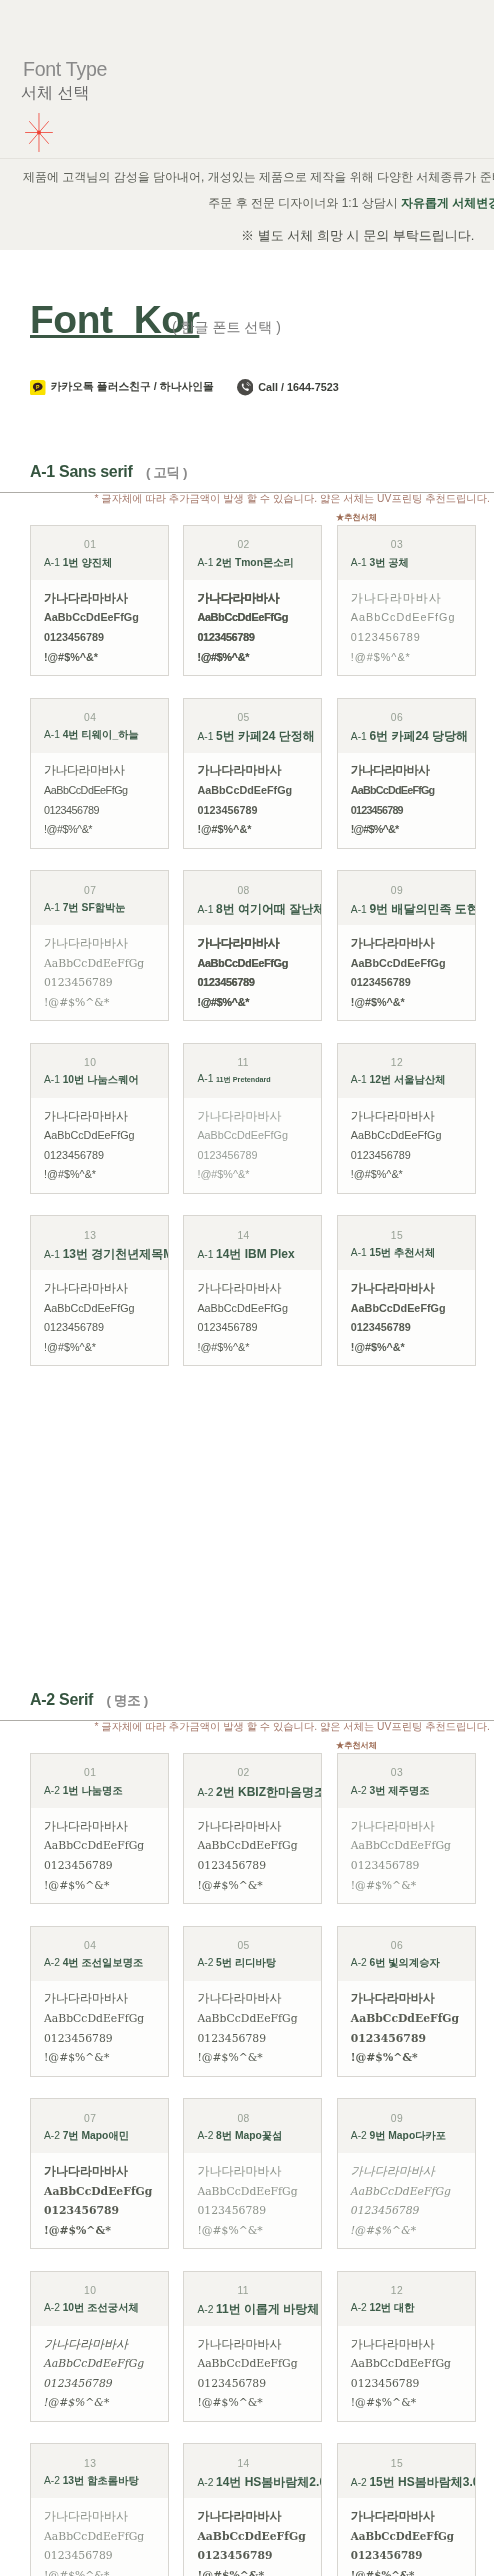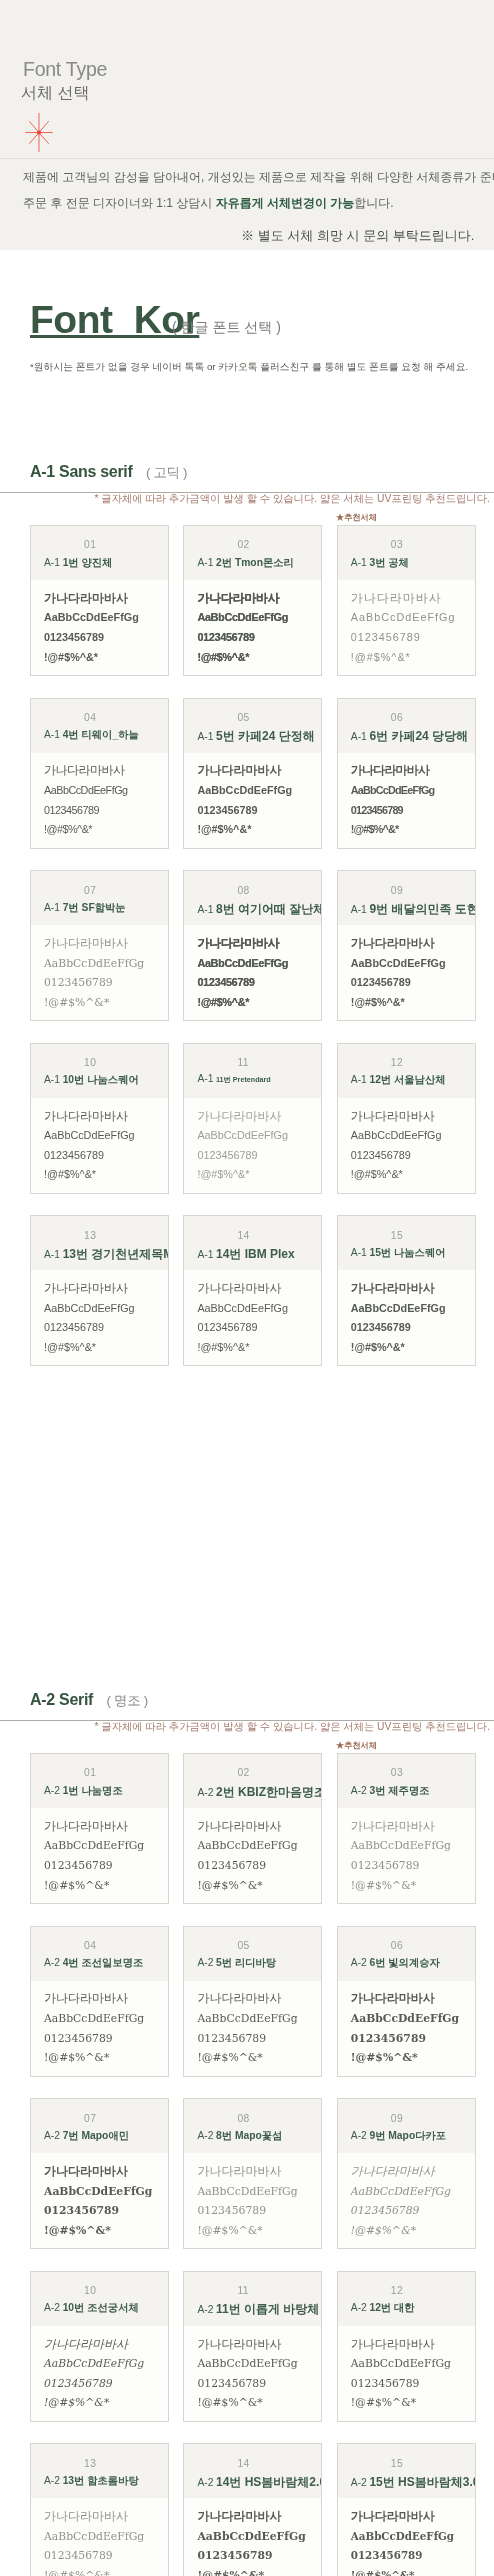--- a/index.html
+++ b/index.html
@@ -1,19 +1,19 @@
 <!DOCTYPE html>
 <html lang="ko" style="font-size:8.2px"><head>
 <meta charset="utf-8">
 <style>
   html,body{margin:0;padding:0;background:#ffffff;}
   body{width:495px;height:3934px;position:relative;font-family:"Liberation Sans",sans-serif;-webkit-font-smoothing:antialiased;}
 
   
-  .hero{position:absolute;top:0;left:0;width:495px;height:250px;background:#f2f1ed;}
+  .hero{position:absolute;top:0;left:0;width:495px;height:250px;background:#f2f1ed;text-align:right;}
   .hero-title{position:absolute;left:23px;top:58px;font-size:19.6px;color:#898989;letter-spacing:-0.3px;}
   .hero-subtitle{position:absolute;left:21px;top:83px;font-size:16px;color:#6b6b6b;}
   .asterisk{position:absolute;left:23px;top:112px;}
   .hero-divider{position:absolute;left:0;top:158px;width:495px;height:0.5px;background:#e4e2dd;}
   .desc{position:absolute;left:23px;top:164px;font-size:12px;line-height:26px;color:#5c5f57;margin:0;white-space:nowrap;}
   .desc .hl{color:#2d5c3f;font-weight:bold;}
   .desc .faint{color:#b7b5ae;}
   .side-note{position:absolute;right:20.6px;top:227px;font-size:13px;color:#4b4e47;}
 
   
@@ -25,21 +25,21 @@
   .fk-kakao-label{font-size:10.8px;font-weight:bold;color:#3c3f39;}
   .fk-call-label{font-size:10.8px;font-weight:bold;color:#3c3f39;}
   .phone-wrap{margin-left:17.5px;display:flex;align-items:center;}
 
   
   .section{position:absolute;left:0;width:495px;}
   #sec-0{top:463px;}
   #sec-1{top:1691px;}
   #sec-2{top:2917px;}
   .sec-title{position:absolute;left:30px;top:0;font-size:16px;font-weight:bold;color:#35543f;letter-spacing:-0.3px;white-space:nowrap;}
-  .sec-sub{margin-left:13.4px;font-size:13.4px;font-weight:normal;color:#8a8a8a;}
+  .sec-sub{margin-left:13.4px;font-size:13.4px;font-weight:bold;color:#8a8a8a;}
   .sec-note{position:absolute;right:5.2px;top:6.2px;font-size:10.3px;color:#a5786a;white-space:nowrap;margin-top:23px;}
   .sec-divider{position:absolute;left:0;top:29px;width:495px;height:1px;background:#aeaca7;}
   .rec-label{position:absolute;left:336px;top:49px;font-size:8.2px;color:#9c6a52;font-weight:bold;}
 
   .grid{position:absolute;left:30px;top:62px;display:grid;grid-template-columns:repeat(3,140px);column-gap:13.4px;row-gap:21.6px;}
   .card{width:139px;height:151px;border:0.5px solid #d8d6d1;background:#fdfdfc;box-sizing:border-box;overflow:hidden;}
   .card-head{height:54px;background:#f4f3f0;padding:13.4px 0 0 13px;box-sizing:border-box;}
   .card-no{font-size:10.3px;color:#97a095;letter-spacing:0.5px;padding-left:40px;}
   .card-name{margin-top:5.2px;font-size:10.3px;color:#3d5c49;white-space:nowrap;}
   .card-name .rest{font-weight:bold;margin-left:2.6px;}
@@ -82,21 +82,36 @@
   <p class="desc">
     <span>제품에 고객님의 감성을 담아내어, 개성있는 제품으로 제작을 위해 다양한 서체종류가 준비되어있습니다.</span><br>
     <span>주문 후 전문 디자이너와 1:1 상담시 </span><span class="hl">자유롭게 서체변경이 가능</span><span>합니다.</span><br>
   </p>
   <div class="side-note">※ 별도 서체 희망 시 문의 부탁드립니다.</div>
 </header>
 
 <section class="fontkor">
   <div class="fk-title">Font_Kor</div>
   <div class="fk-sub">( 한글 폰트 선택 )</div>
-  <div class="fk-note">*원하시는 폰트가 없을 경우 네이버 톡톡 or 카카오톡  플러스친구 를 통해 별도 폰트를 요청 해 주세요.</div>
+  <div class="fk-contact">
+    <svg width="15.5" height="15.5" viewBox="0 0 30 30">
+      <rect width="30" height="30" rx="5" fill="#fae100"></rect>
+      <path d="M15 5.5c-5.2 0-9.4 3.3-9.4 7.4 0 2.7 1.8 5 4.4 6.3l-1.2 4.3 4.6-2.9c.5.1 1 .1 1.6.1 5.2 0 9.4-3.3 9.4-7.4S20.2 5.5 15 5.5z" fill="#381f1f"></path>
+      <text x="15" y="16.8" font-size="10" font-weight="bold" fill="#fae100" text-anchor="middle" font-family="Liberation Sans, sans-serif">P</text>
+    </svg>
+    <span class="fk-kakao-label">카카오톡 플러스친구 / 하나사인몰</span>
+    <span class="phone-wrap">
+      <svg width="16.5" height="16.5" viewBox="0 0 32 32">
+        <circle cx="16" cy="16" r="16" fill="#4b4a47"></circle>
+        <path d="M11 9c-1 .4-2 1.5-1.7 3 .5 2.7 2 5.4 4.2 7.6 2.2 2.2 4.4 3.3 6.6 3.6 1.2.2 2.3-.6 2.6-1.7l.3-1.2c.1-.5-.1-1-.6-1.2l-2.8-1.2c-.4-.2-.9-.1-1.2.3l-.8.9c-1.3-.6-2.3-1.3-3.3-2.3s-1.7-2-2.3-3.3l1-.8c.3-.3.4-.8.3-1.2l-1.2-2.7c-.2-.5-.8-.7-1.3-.5z" fill="#ffffff"></path>
+        <path d="M19 9.5c1.6.4 3 1.8 3.5 3.5M20.5 7c2.4.7 4.3 2.6 5 5" stroke="#ffffff" stroke-width="1.4" fill="none" stroke-linecap="round"></path>
+      </svg>
+    </span>
+    <span class="fk-call-label">Call / 1644-7523</span>
+  </div>
 </section>
 
 <section class="section" id="sec-0">
   <div class="sec-title"><span>A-1 Sans serif</span><span class="sec-sub">( 고딕 )</span></div>
   <div class="sec-note">* 글자체에 따라 추가금액이 발생 할 수 있습니다. 얇은 서체는 UV프린팅 추천드립니다.</div>
   <div class="sec-divider"></div>
   <div class="rec-label">★추천서체</div>
   <div class="grid" id="grid-0">
       <div class="card">
     <div class="card-head">
@@ -262,21 +277,21 @@
     <div class="card-sample st-regular">
           <div>가나다라마바사</div>
           <div>AaBbCcDdEeFfGg</div>
           <div>0123456789</div>
           <div>!@#$%^&amp;*</div>
         </div>
   </div>
       <div class="card">
     <div class="card-head">
       <div class="card-no">15</div>
-      <div class="card-name"><span class="pfx">A-1</span><span class="rest">15번 나눔스퀘어</span></div>
+      <div class="card-name"><span class="pfx">A-1</span><span class="rest">15번 추천서체</span></div>
     </div>
     <div class="card-sample st-bold">
           <div>가나다라마바사</div>
           <div>AaBbCcDdEeFfGg</div>
           <div>0123456789</div>
           <div>!@#$%^&amp;*</div>
         </div>
   </div>
     </div>
 </section>

